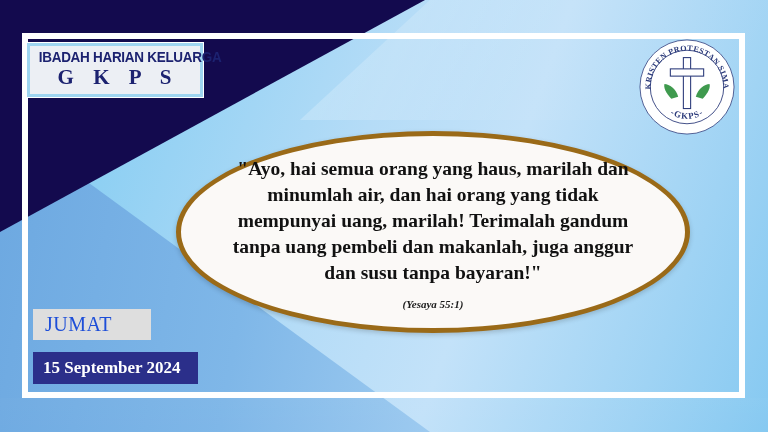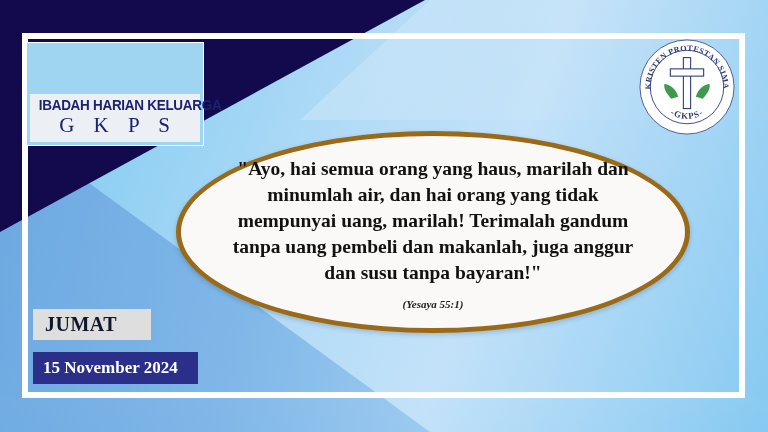--- a/index.html
+++ b/index.html
@@ -67,35 +67,34 @@
     width: 178px;
     padding: 3px;
     background: #9fd5f0;
     border: 1px solid #ffffff;
     box-sizing: border-box;
   }
   .badge-inner {
     background: #eceff4;
     padding: 4px 3px 5px 3px;
     text-align: center;
-    margin-top: 48px;
   }
   .badge-line1 {
     font-family: "Liberation Sans", sans-serif;
     font-weight: bold;
     font-size: 14.5px;
     letter-spacing: -0.3px;
     color: #1c2270;
     line-height: 1.05;
     transform: scaleX(0.93);
     white-space: nowrap;
   }
   .badge-line2 {
     font-family: "Liberation Serif", serif;
-    font-weight: normal;
+    font-weight: bold;
     font-size: 21px;
     letter-spacing: 7px;
     color: #1c2270;
     line-height: 1.15;
     white-space: nowrap;
     padding-left: 6px;
   }
 
   
   .logo {
@@ -149,23 +148,23 @@
     left: 33px;
     top: 309px;
     width: 118px;
     height: 31px;
     background: #dedede;
     display: flex;
     align-items: center;
   }
   .day-label {
     font-family: "Liberation Serif", serif;
-    font-weight: bold;
+    font-weight: normal;
     font-size: 20px;
-    color: #0f172a;
+    color: #1d4ed8;
     padding-left: 12px;
     letter-spacing: 0.5px;
   }
   .date-box {
     position: absolute;
     left: 33px;
     top: 352px;
     width: 165px;
     height: 32px;
     background: #2b2f8a;
@@ -226,16 +225,16 @@
   <div class="verse-ellipse">
     <div class="verse-text">"Ayo, hai semua orang yang haus, marilah dan minumlah air, dan hai orang yang tidak mempunyai uang, marilah! Terimalah gandum tanpa uang pembeli dan makanlah, juga anggur dan susu tanpa bayaran!"</div>
     <div class="verse-ref">(Yesaya 55:1)</div>
   </div>
 
   <div class="day-box">
     <span class="day-label">JUMAT</span>
   </div>
 
   <div class="date-box">
-    <span class="date-label">15 November 2024</span>
+    <span class="date-label">15 September 2024</span>
   </div>
 
 </div>
 
 </body></html>

